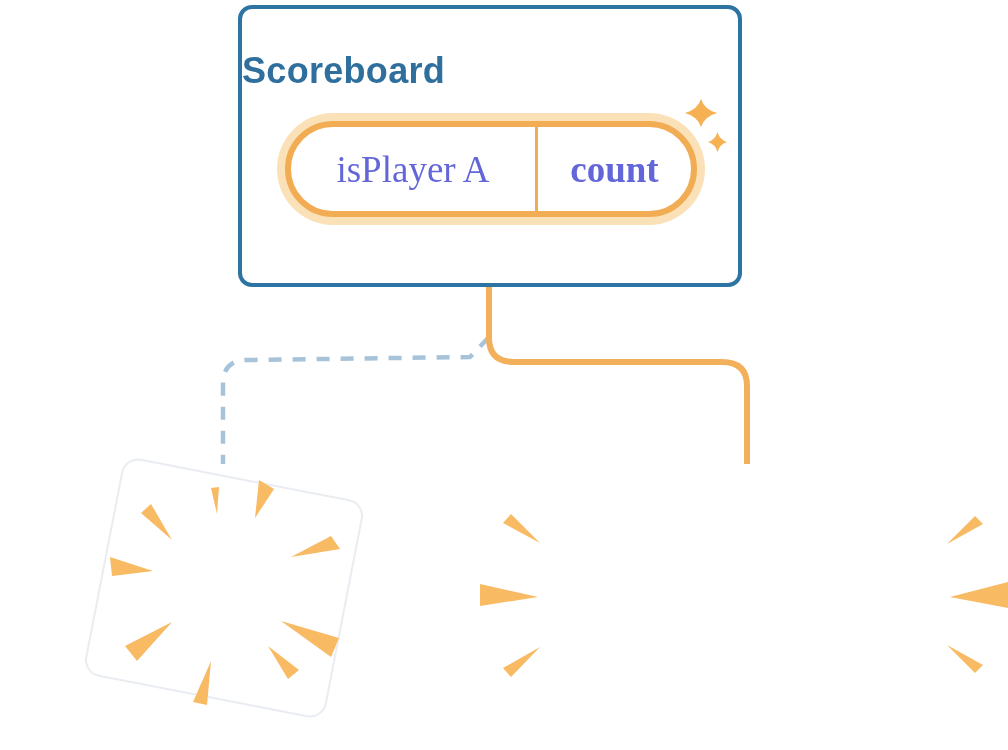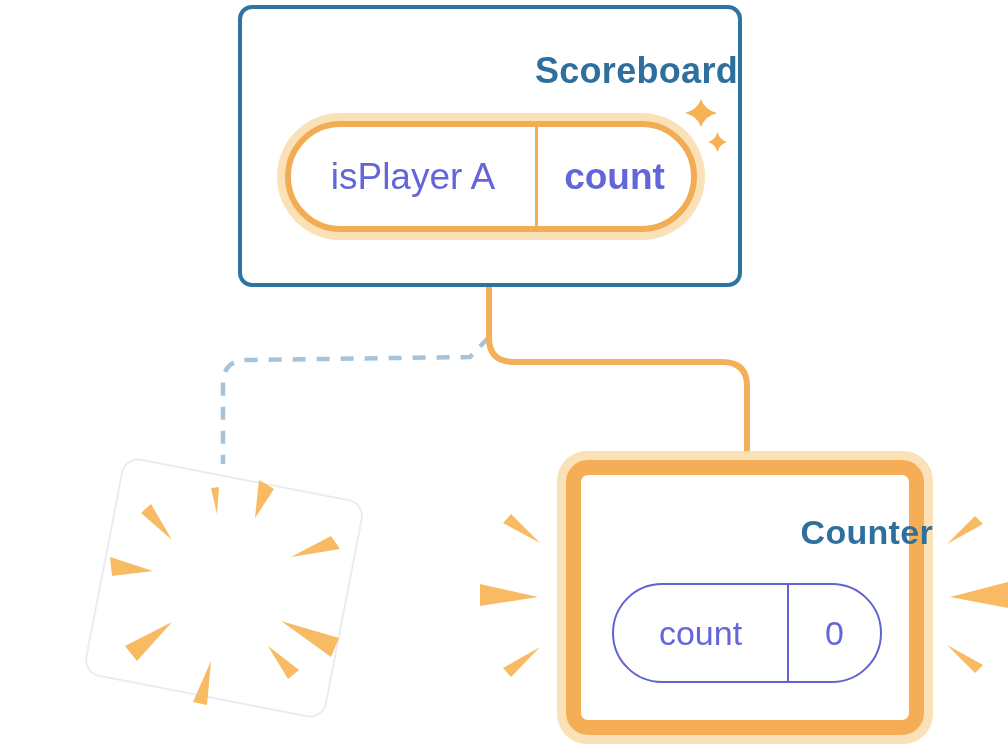--- a/index.html
+++ b/index.html
@@ -10,33 +10,34 @@
   }
   .decor{position:absolute;left:0;top:0;z-index:1;}
 
   
   .scoreboard-card{
     position:absolute;left:238px;top:5px;width:504px;height:282px;
     box-sizing:border-box;border:4px solid #2E74A2;border-radius:14px;
     background:#fff;z-index:2;
   }
   .card-title{
-    position:absolute;left:0;right:0;text-align:right;
+    position:absolute;left:0;right:0;text-align:left;
     color:#2E6F9D;font-weight:600;letter-spacing:.3px;line-height:1;
   }
   .scoreboard-card .card-title{top:44px;font-size:36px;}
 
   .state-pill{
     position:absolute;box-sizing:border-box;display:flex;align-items:stretch;
     background:#fff;
   }
   .scoreboard-pill{
-    left:43px;top:112px;width:412px;height:111px;
+    left:43px;top:112px;width:412px;height:96px;
     border:6px solid #F2AC53;border-radius:60px;
     box-shadow:0 0 0 8px #FBE1B8;
+    font-family:Liberation Serif, serif;
   }
   .pill-cell{
     display:flex;align-items:center;justify-content:center;
     color:#6366D9;line-height:1;
   }
   .scoreboard-pill .pill-name{width:244px;font-size:37px;}
   .scoreboard-pill .pill-value{flex:1;font-size:37px;font-weight:700;}
   .scoreboard-pill .pill-divider{width:3px;background:#F2AC53;}
 
   .sparkles{position:absolute;left:420px;top:61px;width:76px;height:84px;}
@@ -104,24 +105,14 @@
       <div class="pill-divider"></div>
       <div class="pill-cell pill-value">count</div>
     </div>
 
     <svg class="sparkles" viewBox="0 0 76 84">
       <path fill="#F6B153" d="M39,29 Q42.4,39.6 55,43 Q42.4,46.4 39,57 Q35.6,46.4 23,43 Q35.6,39.6 39,29 Z"></path>
       <path fill="#F6B153" d="M55.5,62 Q57.7,69.8 65,72 Q57.7,74.2 55.5,82 Q53.3,74.2 46,72 Q53.3,69.8 55.5,62 Z"></path>
     </svg>
   </div>
 
-  <div class="counter-card">
-    <div class="counter-inner"></div>
-    <div class="card-title">Counter</div>
-
-    <div class="state-pill counter-pill">
-      <div class="pill-cell pill-name">count</div>
-      <div class="pill-divider"></div>
-      <div class="pill-cell pill-value">0</div>
-    </div>
-  </div>
 
 </div>
 
 </body></html>

